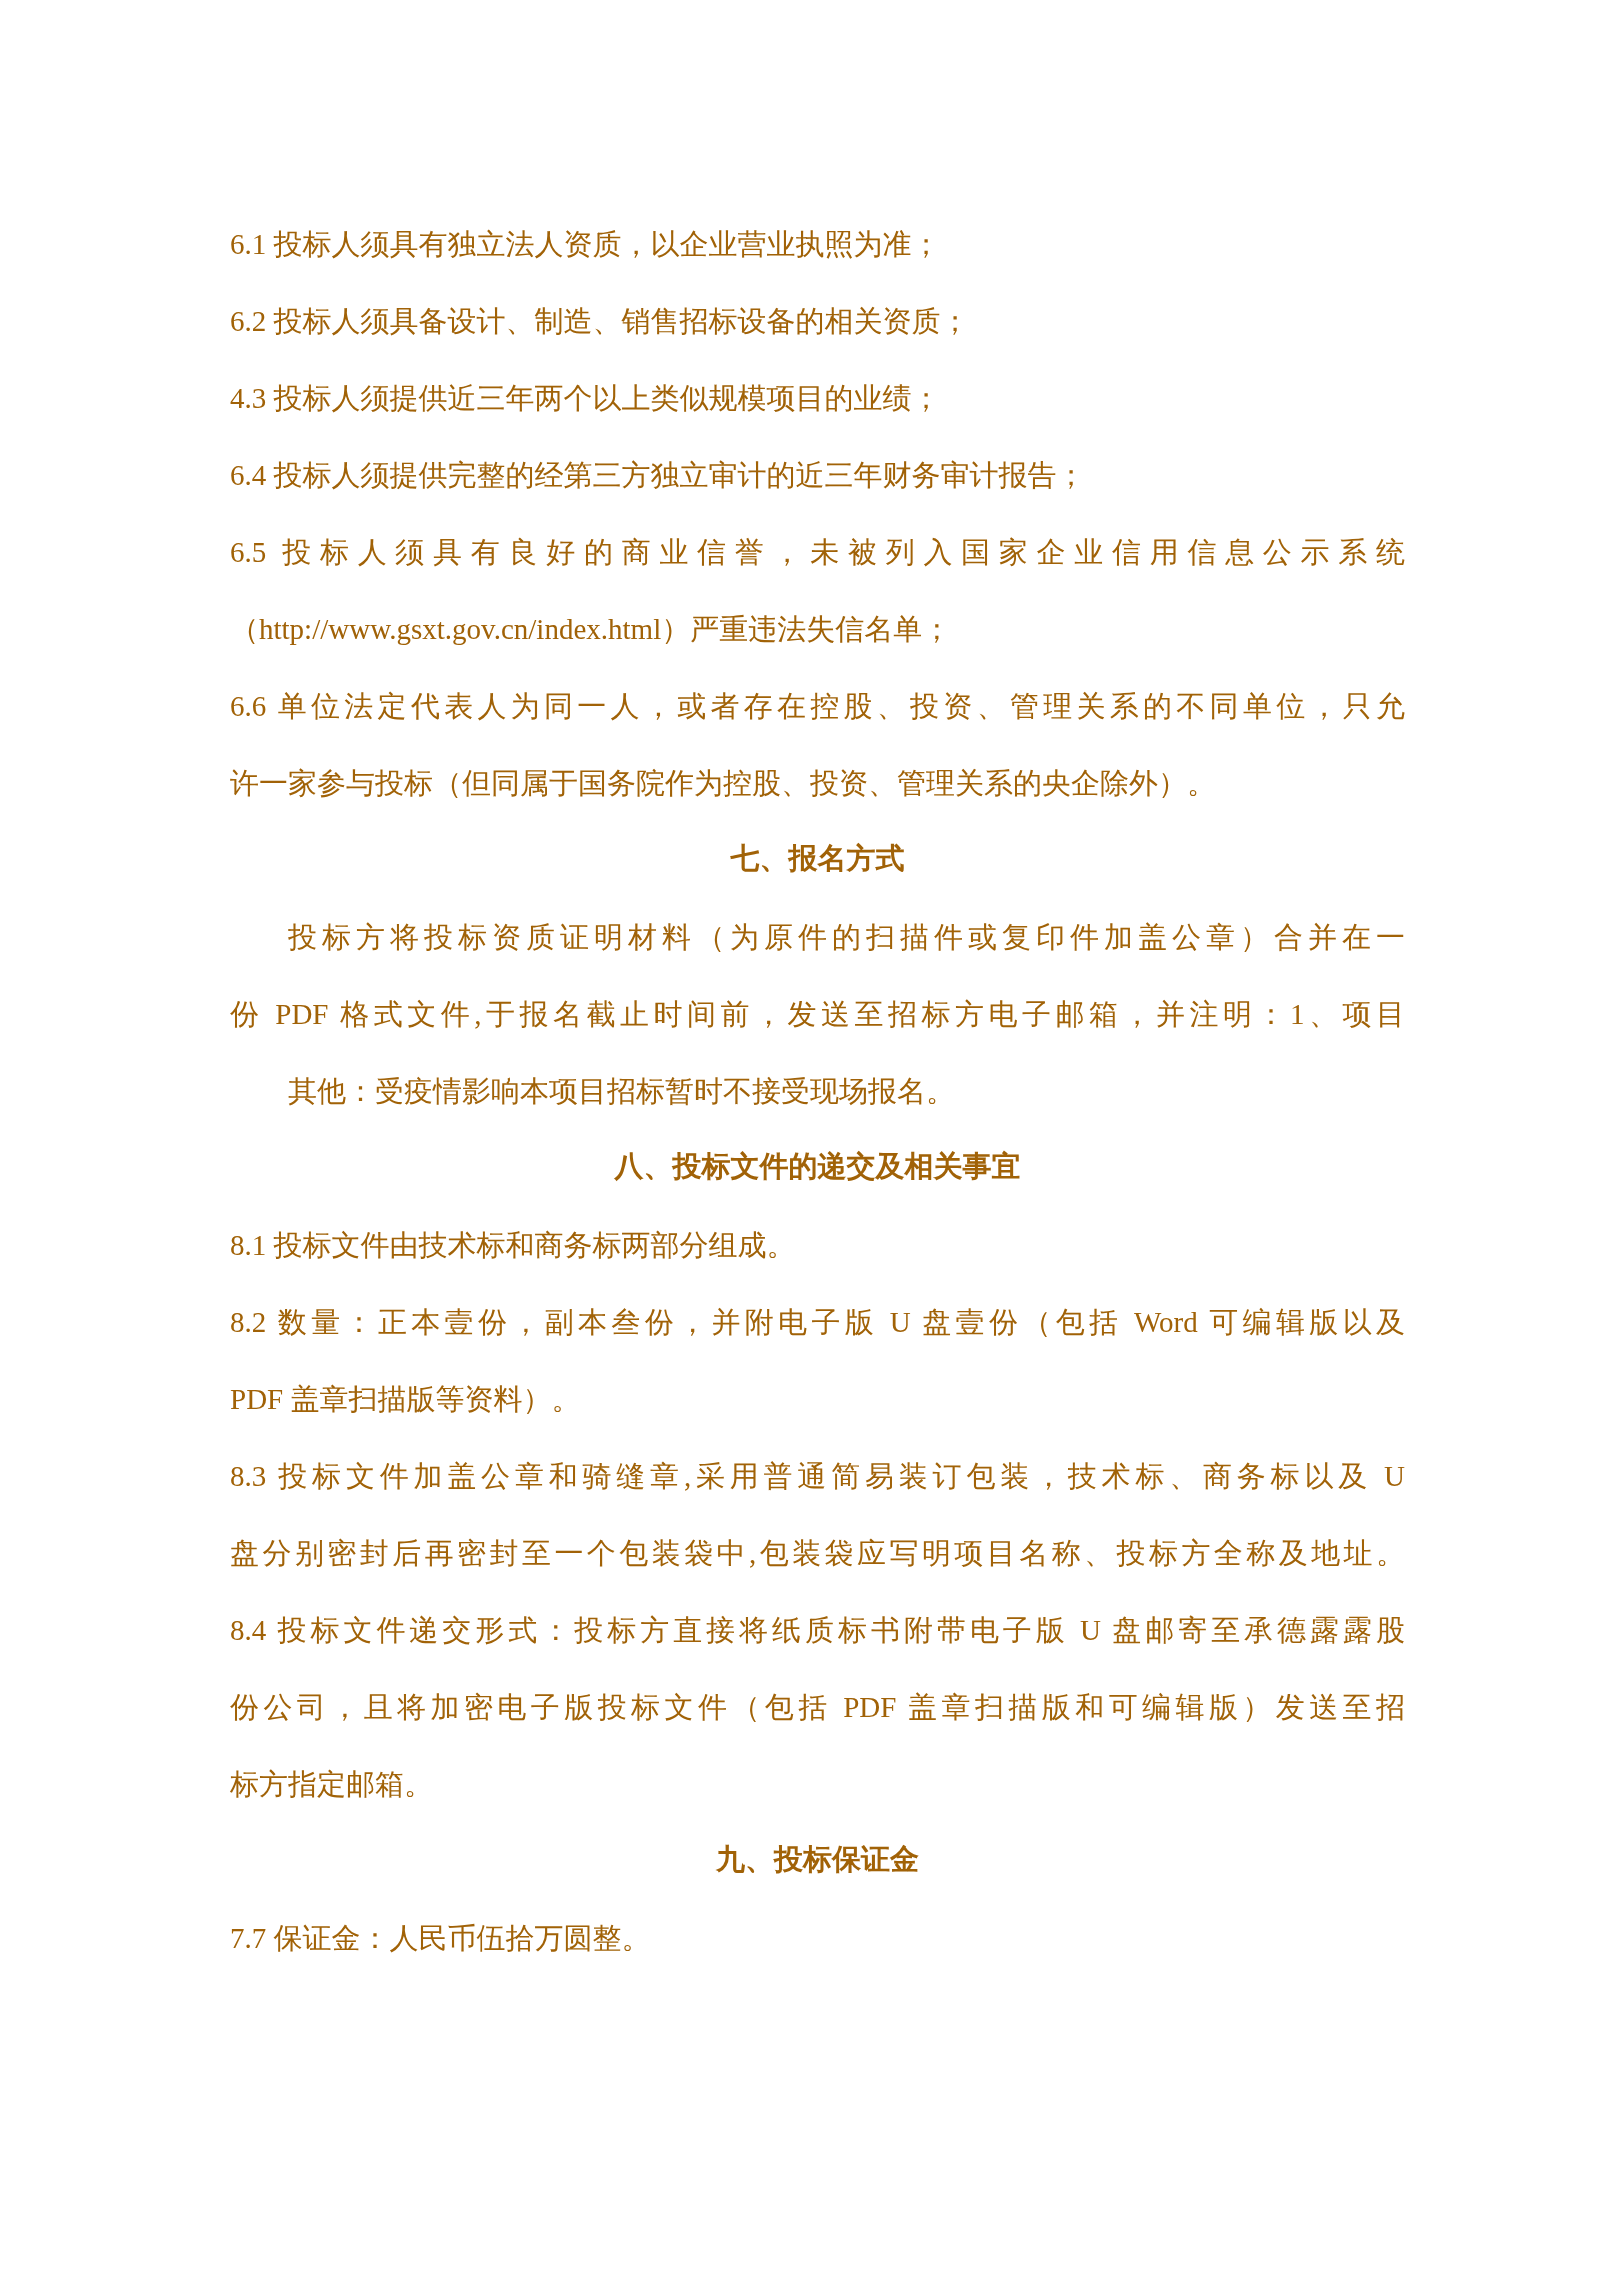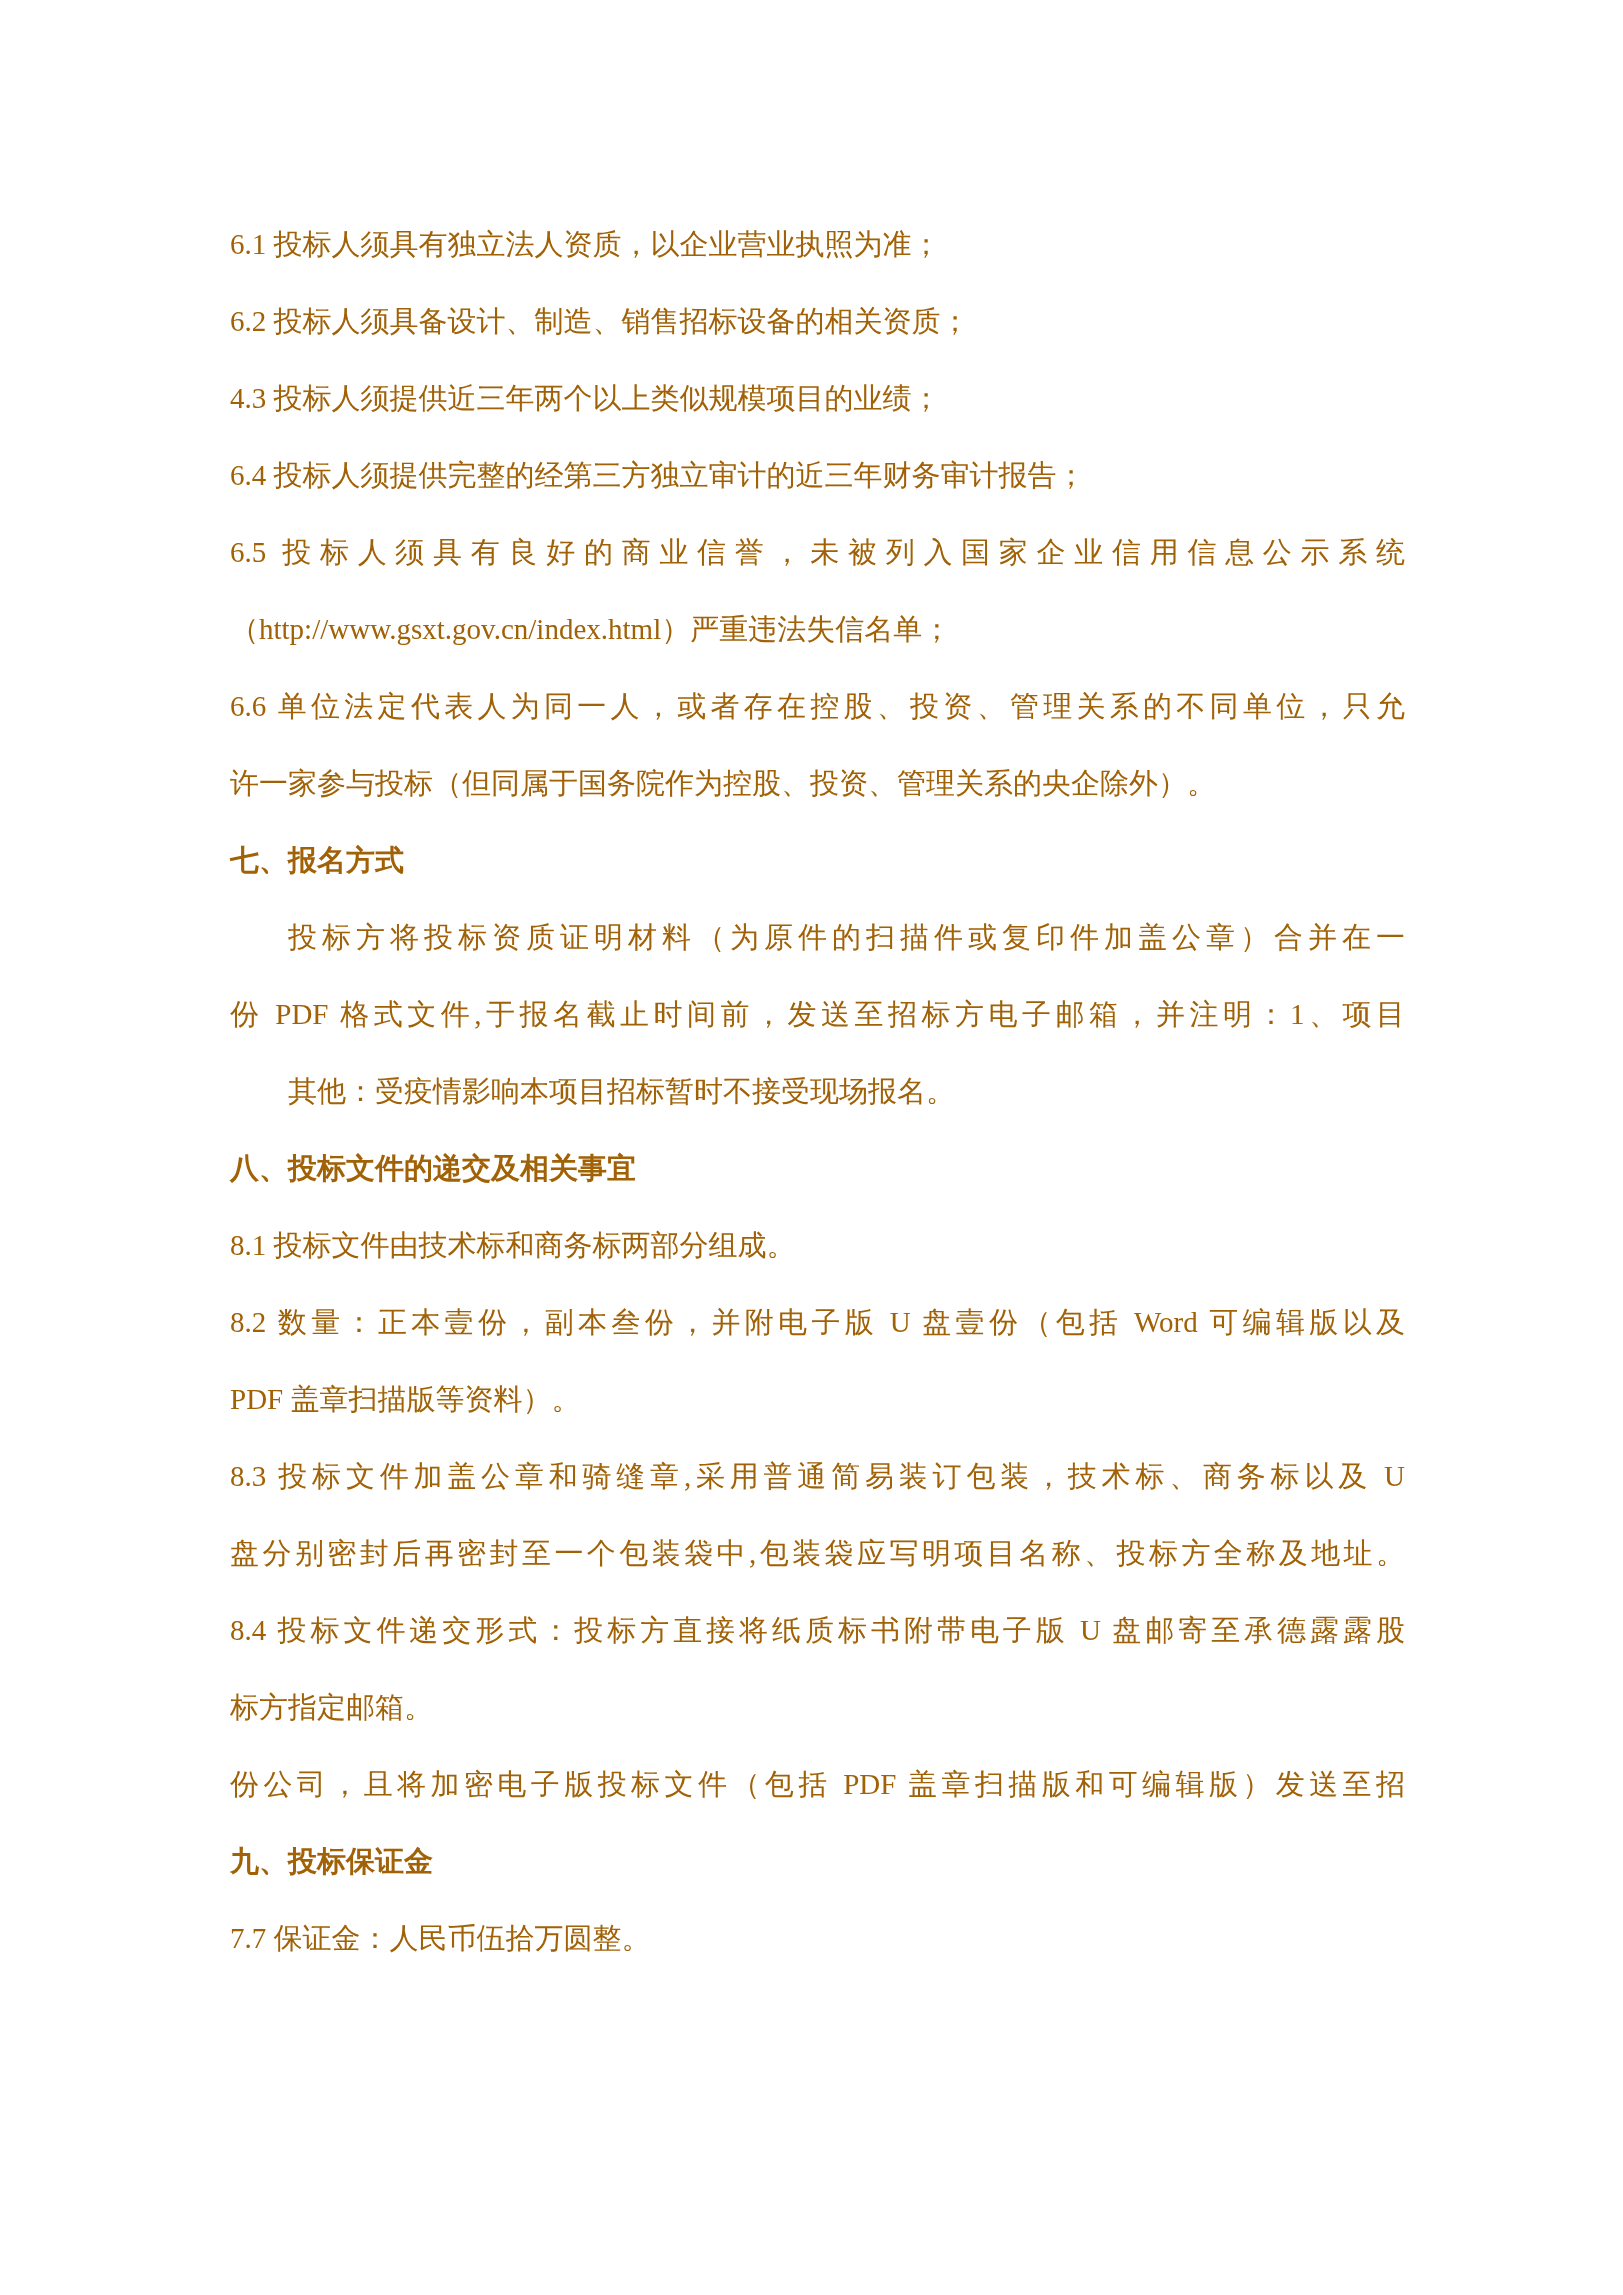--- a/index.html
+++ b/index.html
@@ -32,22 +32,23 @@
     white-space: normal;
   }
   
   .fill {
     text-align: justify;
     text-align-last: justify;
     font-family: Liberation Serif, serif;
   }
   
   .heading {
-    font-family: Liberation Serif, serif;
+    font-family: Liberation Mono, monospace;
     font-weight: 700;
+    text-align: center;
   }
   
   .indent {
     text-indent: 58px;
   }
 </style>
 </head>
 <body>
 
 <div class="page">
@@ -63,18 +64,18 @@
   <div class="line fill indent">投标方将投标资质证明材料（为原件的扫描件或复印件加盖公章）合并在一</div>
   <div class="line fill">份 PDF 格式文件,于报名截止时间前，发送至招标方电子邮箱，并注明：1、项目</div>
   <div class="line indent">其他：受疫情影响本项目招标暂时不接受现场报名。</div>
   <div class="line heading">八、投标文件的递交及相关事宜</div>
   <div class="line">8.1 投标文件由技术标和商务标两部分组成。</div>
   <div class="line fill">8.2 数量：正本壹份，副本叁份，并附电子版 U 盘壹份（包括 Word 可编辑版以及</div>
   <div class="line">PDF 盖章扫描版等资料）。</div>
   <div class="line fill">8.3 投标文件加盖公章和骑缝章,采用普通简易装订包装，技术标、商务标以及 U</div>
   <div class="line fill">盘分别密封后再密封至一个包装袋中,包装袋应写明项目名称、投标方全称及地址。</div>
   <div class="line fill">8.4 投标文件递交形式：投标方直接将纸质标书附带电子版 U 盘邮寄至承德露露股</div>
+  <div class="line fill">份公司，且将加密电子版投标文件（包括 PDF 盖章扫描版和可编辑版）发送至招</div>
   <div class="line">标方指定邮箱。</div>
-  <div class="line fill">份公司，且将加密电子版投标文件（包括 PDF 盖章扫描版和可编辑版）发送至招</div>
   <div class="line heading">九、投标保证金</div>
   <div class="line">7.7 保证金：人民币伍拾万圆整。</div>
 </div>
 
 
 </body></html>

